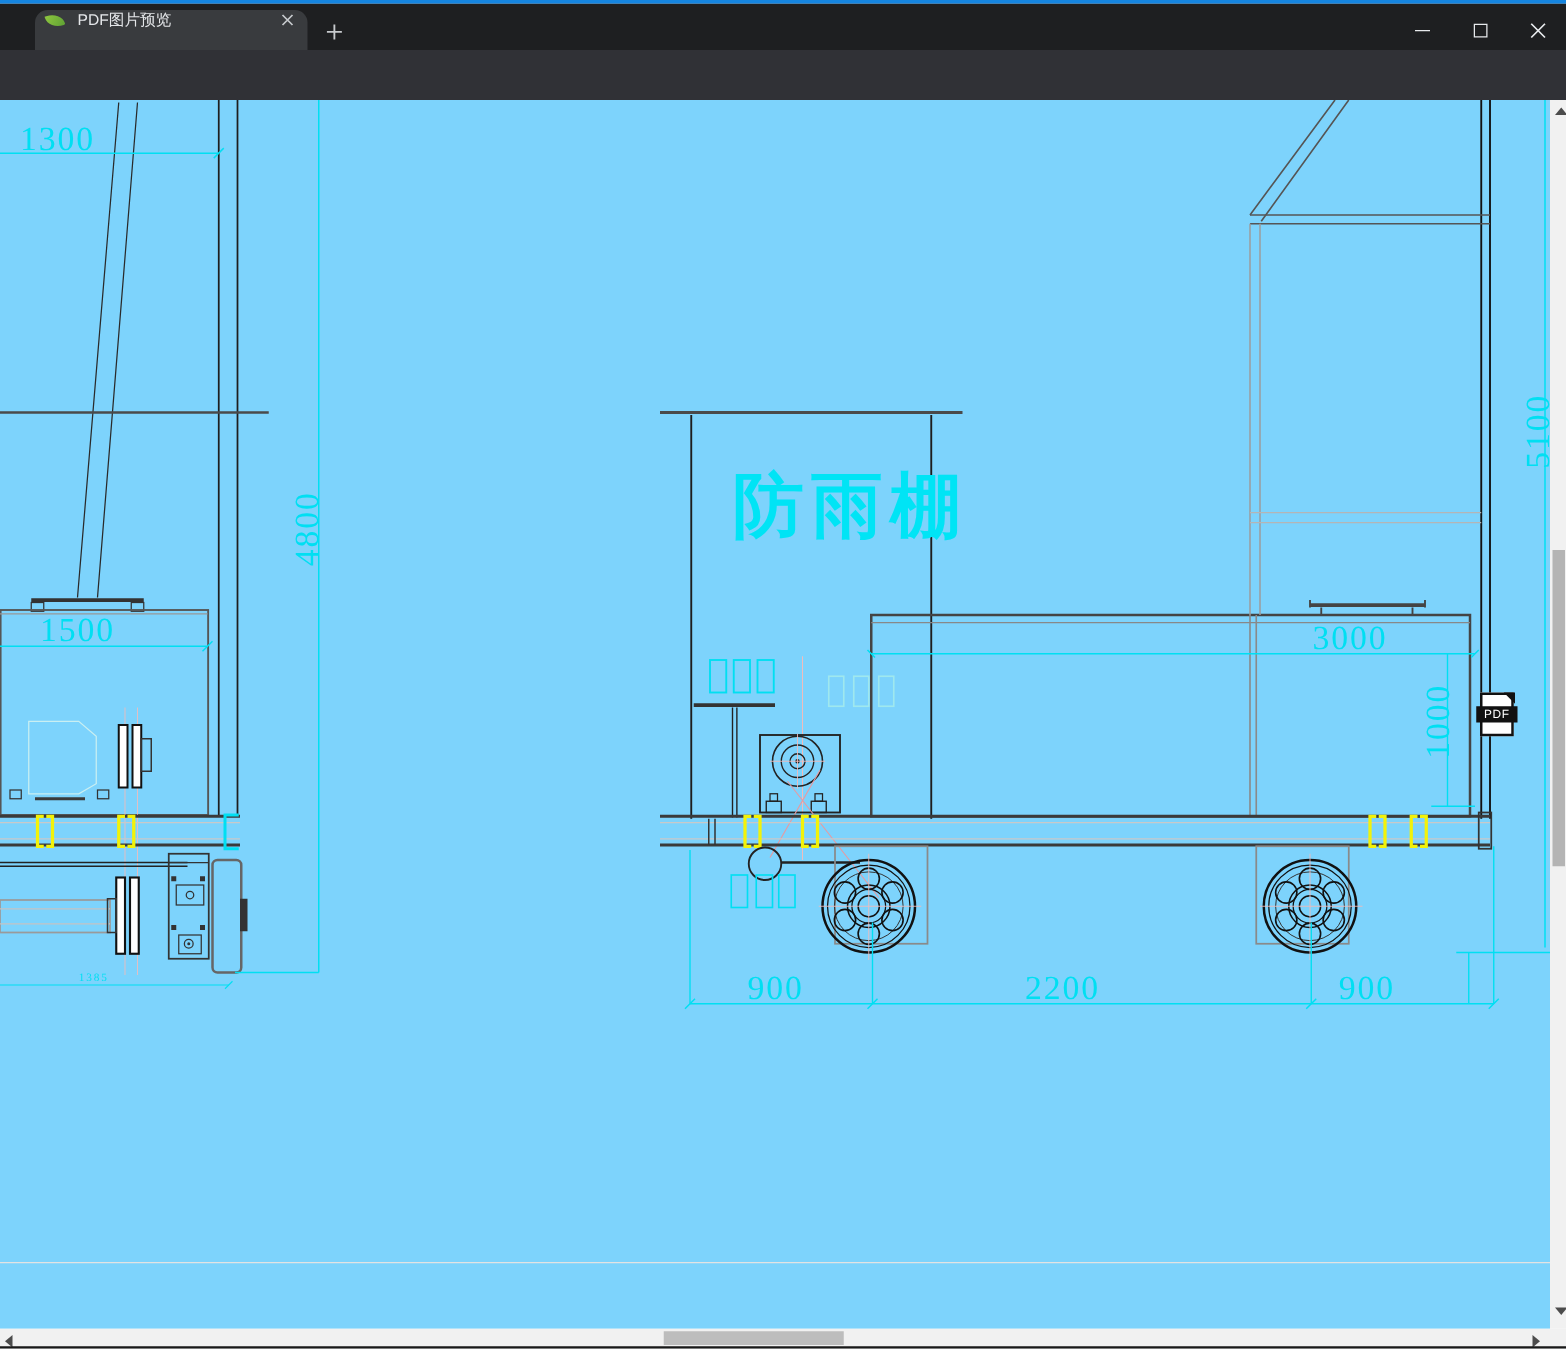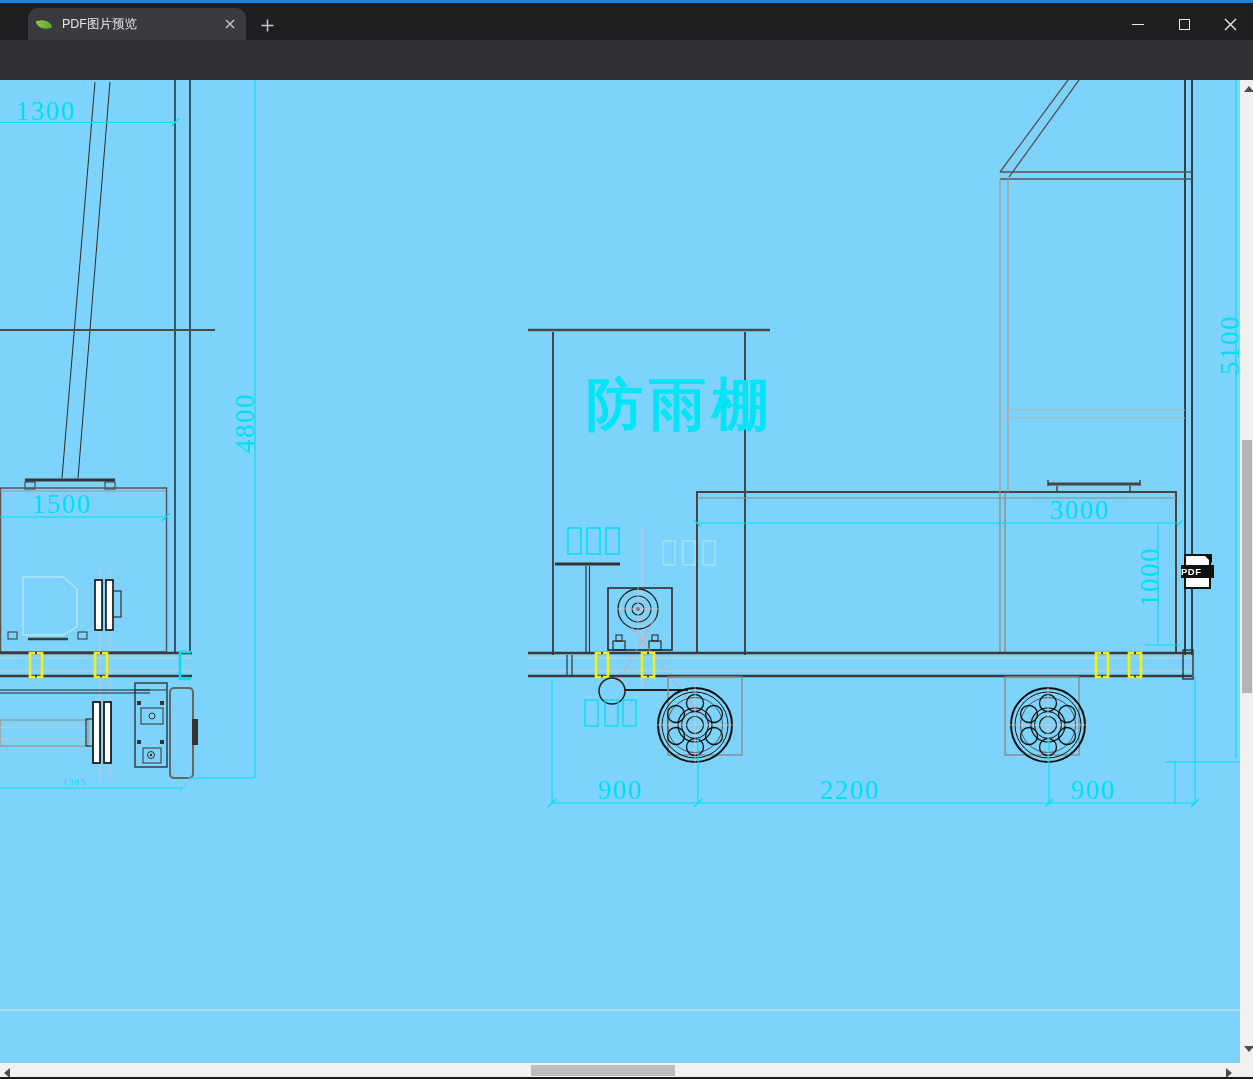--- a/index.html
+++ b/index.html
@@ -6,21 +6,21 @@
   html,body { width:1253px; height:1079px; overflow:hidden; background:#fff;
     font-family:"Liberation Sans", sans-serif; }
   #window { position:relative; width:1253px; height:1079px; background:#fff; }
 
   
   #accent-strip { position:absolute; left:0; top:0; width:1253px; height:3px; background:#1585e0; }
   #titlebar { position:absolute; left:0; top:3px; width:1253px; height:37px; background:#1e1f21; }
   #toolbar  { position:absolute; left:0; top:40px; width:1253px; height:40px; background:#303136; }
 
   .tab { position:absolute; left:28px; top:5px; width:218px; height:32px; background:#393b3e;
-         border-radius:10px 10px 0 0; display:flex; align-items:center; padding:0 8px; }
+         border-radius:10px 10px 0 0; display:flex; align-items:flex-start; padding:0 8px; }
   .tab-title { color:#e4e6e9; font-size:12.5px; margin-left:9px; flex:1; white-space:nowrap;
          overflow:hidden; }
   .favicon { width:17px; height:17px; position:relative; flex:0 0 17px; }
   .leaf { position:absolute; left:1px; top:3px; width:14px; height:11px;
           background:linear-gradient(135deg,#8ec63f,#5fa134); border-radius:0 90% 10% 90%;
           transform:rotate(-18deg); }
   .tab-close { width:16px; height:16px; display:flex; align-items:center; justify-content:center;
           border-radius:50%; }
   .newtab-btn { position:absolute; left:256px; top:11px; width:22px; height:22px;
           display:flex; align-items:center; justify-content:center; }
@@ -58,21 +58,21 @@
   #cad { position:absolute; left:0; top:0; }
   .cad-dim-text { font-family:"Liberation Serif", serif; fill:#00dff2; letter-spacing:1.5px; }
   .shed-text { font-family:"Liberation Sans", sans-serif; font-weight:bold; fill:#00e4f5; letter-spacing:6px; }
 
   #pdf-fab { position:absolute; left:1184px; top:474px; width:27px; height:35px; background:#fff;
              border:2.5px solid #111; }
   #pdf-fab .fold { position:absolute; right:-2.5px; top:-2.5px; width:0; height:0;
              border-left:9px solid transparent; border-top:9px solid #111; }
   #pdf-fab .fold:after { content:""; position:absolute; left:-9px; top:-9px; width:0; height:0; }
   #pdf-fab .band { position:absolute; left:-5px; top:9px; width:33px; height:13px; background:#111;
-             color:#fff; font-size:9.5px; font-weight:bold; text-align:left; line-height:13px;
+             color:#fff; font-size:9.5px; font-weight:normal; text-align:center; line-height:13px;
              letter-spacing:0.5px; font-family:"Liberation Sans",sans-serif; }
 
   
   #vscroll { position:absolute; left:1240px; top:80px; width:13px; height:983px; background:#f1f1f1; }
   #vthumb { position:absolute; left:1.5px; top:360px; width:10px; height:253px; background:#b4b4b4; }
   #hscroll { position:absolute; left:0; top:1063px; width:1240px; height:15px; background:#f1f1f1; }
   #hthumb { position:absolute; left:531px; top:2px; width:144px; height:11px; background:#bdbdbd; }
   #scroll-corner { position:absolute; left:1240px; top:1063px; width:13px; height:15px; background:#f1f1f1; }
   #bottom-edge { position:absolute; left:0; top:1077px; width:1253px; height:2px; background:#191919; }
   .arr { position:absolute; width:0; height:0; }

